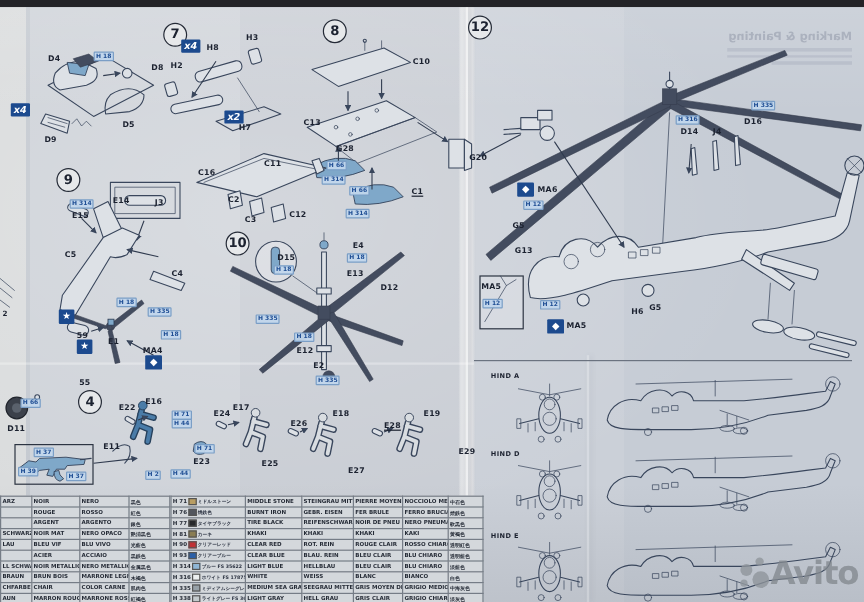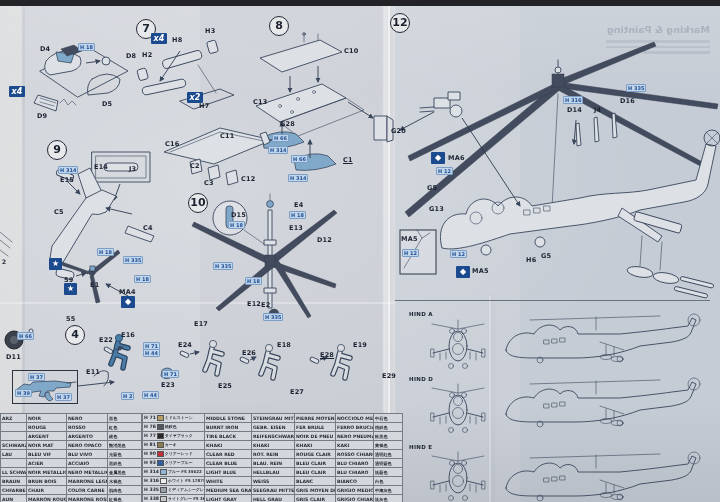--- a/index.html
+++ b/index.html
@@ -358,35 +358,35 @@
     <span class="db" style="left:121px;top:290px;">◆</span>
 
     <b class="pl" style="left:231px;top:205px;">D15</b>
     <b class="hl" style="left:228px;top:215px;">H 18</b>
     <b class="pl" style="left:294px;top:195px;">E4</b>
     <b class="hl" style="left:289px;top:205px;">H 18</b>
     <b class="pl" style="left:289px;top:218px;">E13</b>
     <b class="pl" style="left:317px;top:230px;">D12</b>
     <b class="hl" style="left:213px;top:256px;">H 335</b>
     <b class="hl" style="left:245px;top:271px;">H 18</b>
-    <b class="pl" style="left:247px;top:282px;margin-top:12px;">E12</b>
+    <b class="pl" style="left:247px;top:282px;">E12</b>
     <b class="pl" style="left:261px;top:295px;">E2</b>
     <b class="hl" style="left:263px;top:307px;">H 335</b>
 
     <b class="pl" style="left:99px;top:330px;">E22</b>
     <b class="pl" style="left:121px;top:325px;">E16</b>
     <b class="hl" style="left:143px;top:336px;">H 71</b>
     <b class="hl" style="left:143px;top:343px;">H 44</b>
     <b class="pl" style="left:86px;top:362px;">E11</b>
     <b class="hl" style="left:121px;top:386px;">H 2</b>
     <b class="hl" style="left:142px;top:385px;">H 44</b>
     <b class="pl" style="left:161px;top:375px;">E23</b>
     <b class="hl" style="left:162px;top:364px;">H 71</b>
     <b class="pl" style="left:178px;top:335px;">E24</b>
-    <b class="pl" style="left:194px;top:314px;">E17</b>
+    <b class="pl" style="left:194px;top:330px;">E17</b>
     <b class="pl" style="left:218px;top:376px;">E25</b>
     <b class="pl" style="left:242px;top:343px;">E26</b>
     <b class="pl" style="left:277px;top:335px;">E18</b>
     <b class="pl" style="left:290px;top:382px;">E27</b>
     <b class="pl" style="left:320px;top:345px;text-decoration:underline;">E28</b>
     <b class="pl" style="left:353px;top:335px;">E19</b>
     <b class="pl" style="left:382px;top:366px;">E29</b>
     <b class="hl" style="left:28px;top:367px;">H 37</b>
     <b class="hl" style="left:15px;top:383px;">H 39</b>
     <b class="hl" style="left:55px;top:387px;">H 37</b>
@@ -582,14 +582,23 @@
     </tbody>
       </table>
 
     <div class="bleed">
       <b>Marking &amp; Painting</b>
       <div class="bl-line"></div>
       <div class="bl-line"></div>
       <div class="bl-line" style="width:60%;"></div>
     </div>
 
+    <div class="wm">
+      <svg width="30" height="38" viewBox="0 0 30 38" style="left:0;top:0;">
+        <circle cx="10" cy="16" r="5" fill="#8f959b"></circle>
+        <circle cx="21" cy="9" r="3.5" fill="#8f959b"></circle>
+        <circle cx="8" cy="27" r="3" fill="#8f959b"></circle>
+        <circle cx="22" cy="24" r="7" fill="#8f959b"></circle>
+      </svg>
+      <span>Avito</span>
+    </div>
   </div>
 </div>
 
 </body></html>

